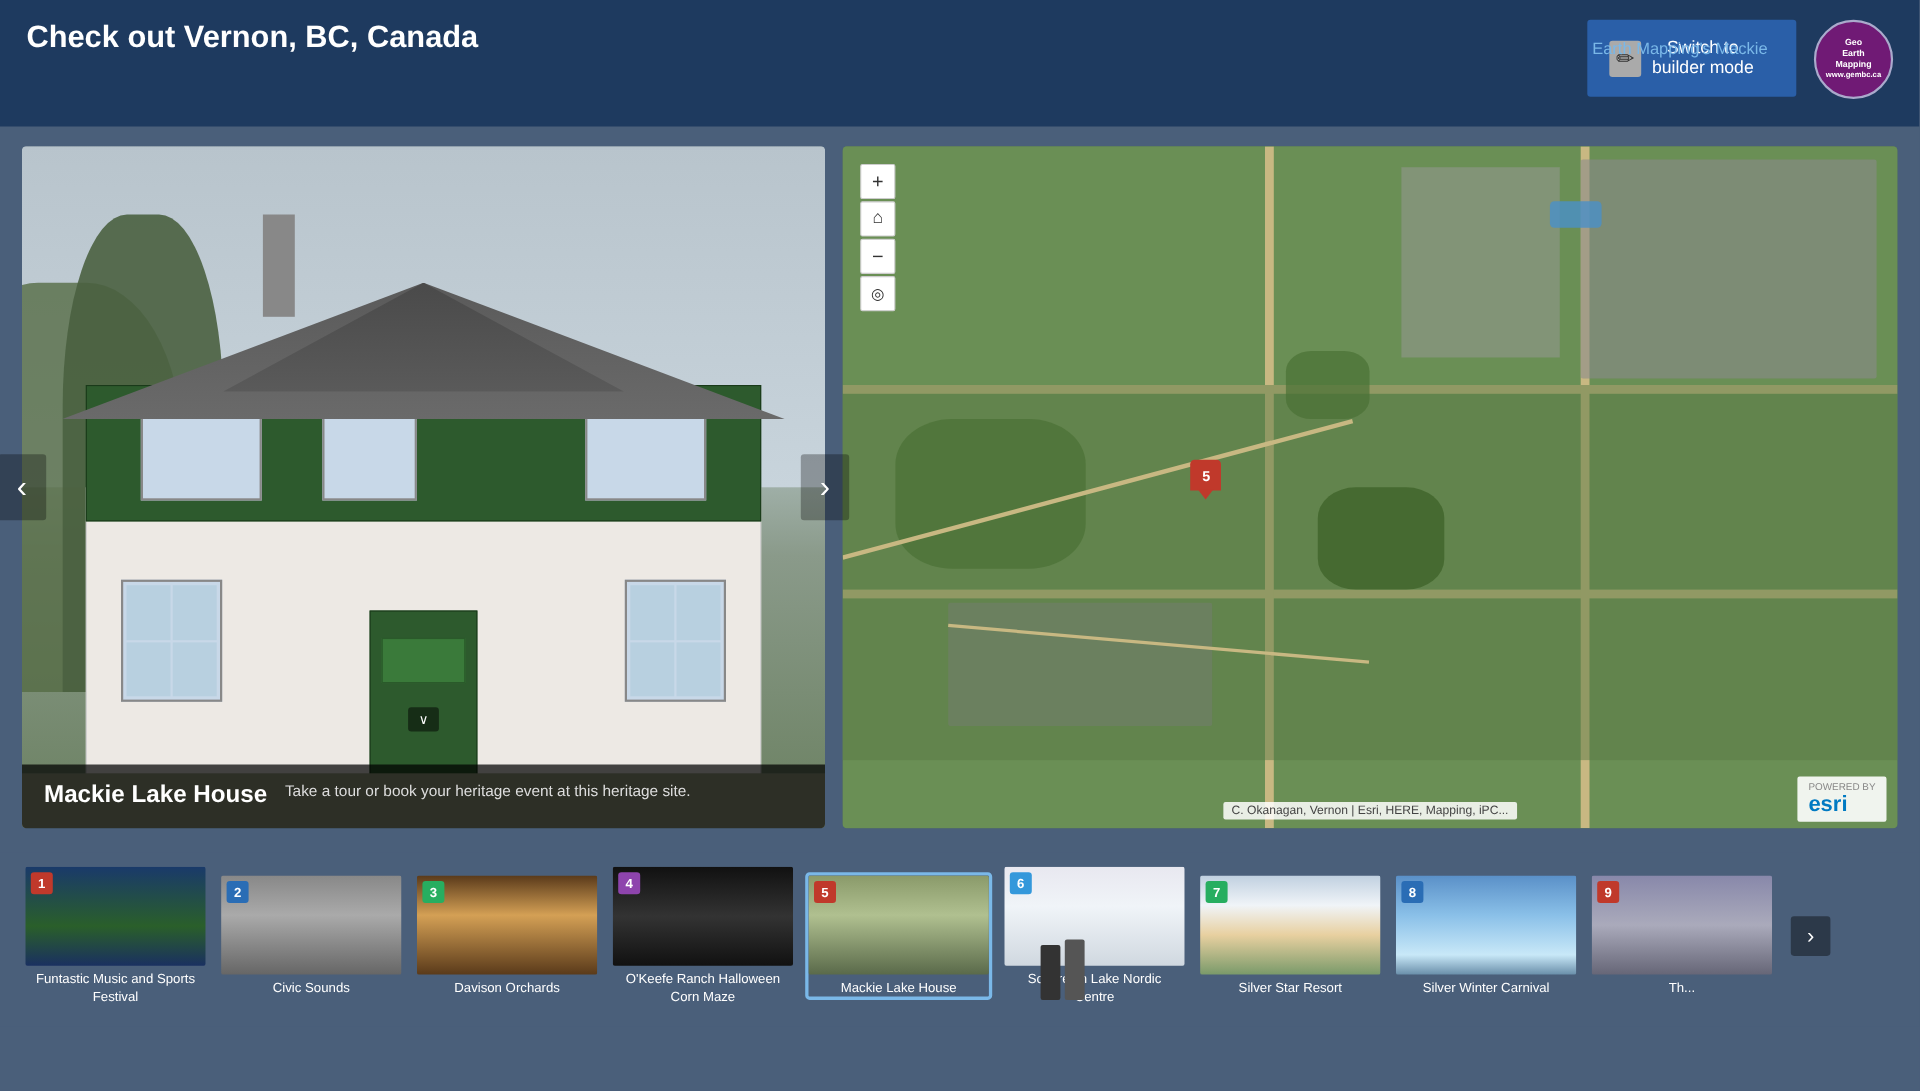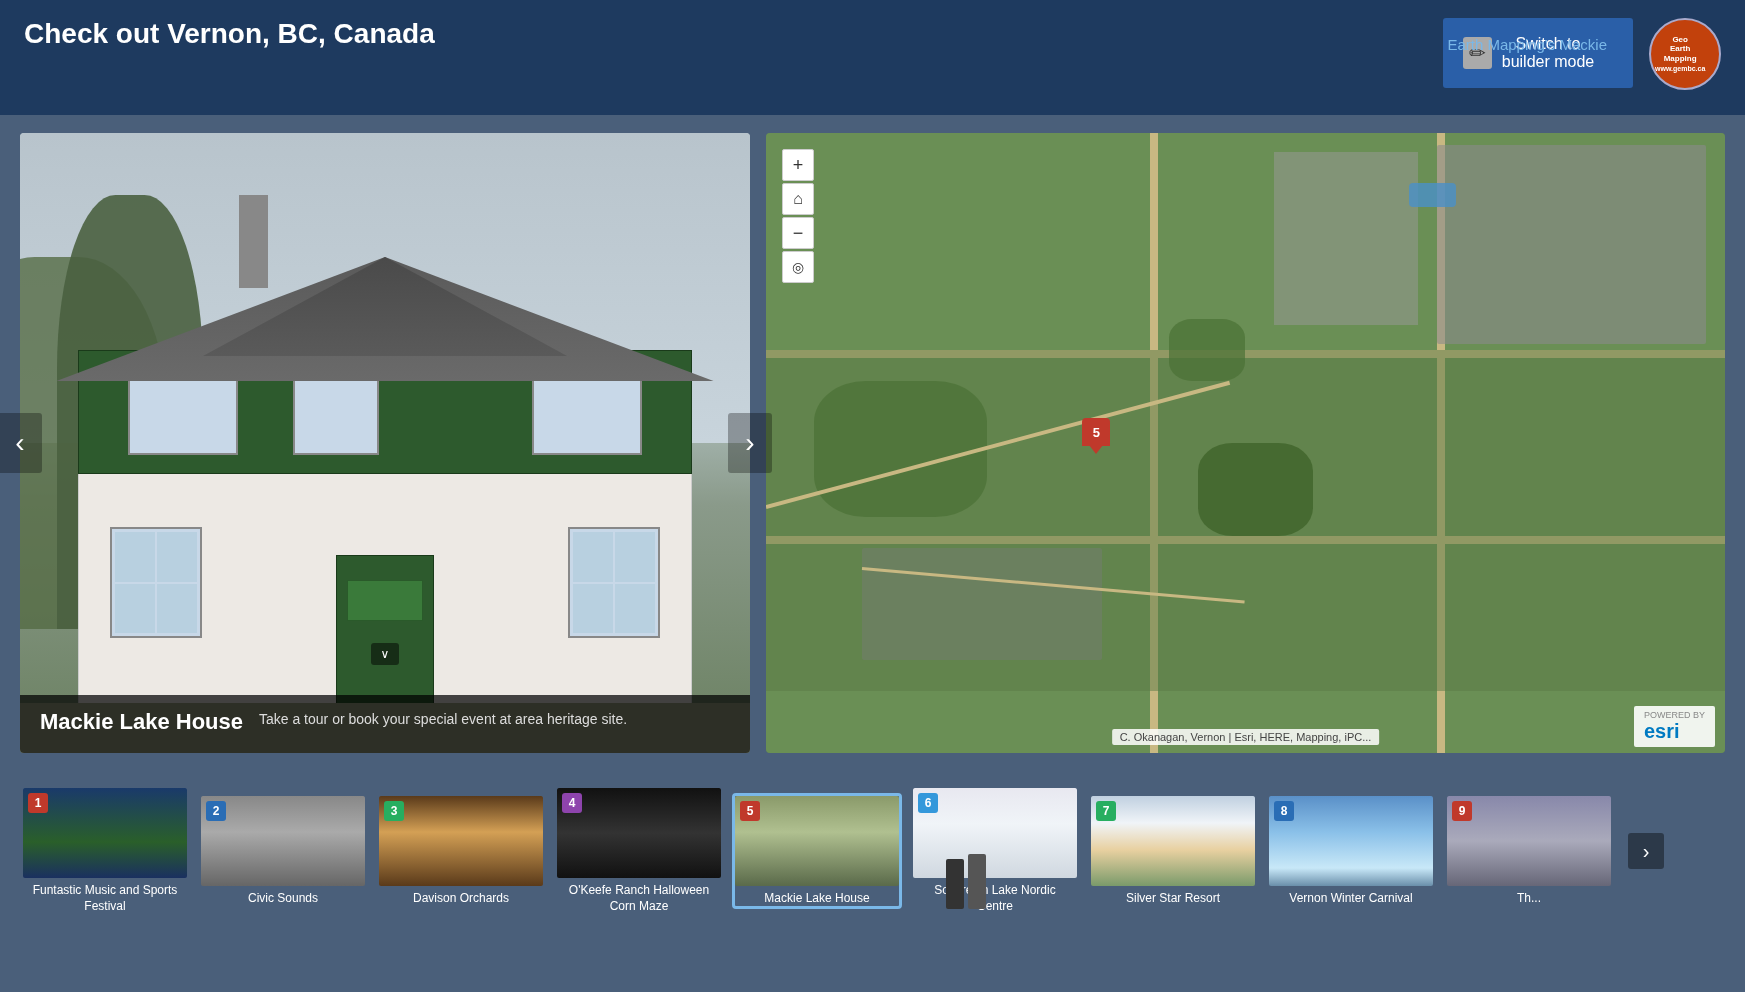--- a/index.html
+++ b/index.html
@@ -48,24 +48,24 @@
       font-size: 20px;
       background: #aaa;
       padding: 4px 6px;
       border-radius: 3px;
       color: #333;
     }
     .earth-mapping-logo {
       width: 72px;
       height: 72px;
       border-radius: 50%;
-      background: #c2410c;
-      display: flex;
-      align-items: center;
-      justify-content: flex-start;
+      background: #701a75;
+      display: flex;
+      align-items: center;
+      justify-content: center;
       color: white;
       font-size: 9px;
       font-weight: bold;
       text-align: center;
       border: 2px solid #aac;
       overflow: hidden;
       flex-shrink: 0;
     }
     .earth-mapping-story {
       color: #7ab8e8;
@@ -422,21 +422,21 @@
 
         <div style="position:absolute;bottom:75%;left:30%;width:4%;height:15%;background:#888;"></div>
 
         <div style="position:absolute;bottom:0;left:0;right:0;height:8%;background:#a0a88a;"></div>
       </div>
 
       <button class="caption-toggle">∨</button>
 
       <div class="slide-caption">
         <span class="caption-title">Mackie Lake House</span>
-        <span class="caption-desc">Take a tour or book your special event at area heritage site.</span>
+        <span class="caption-desc">Take a tour or book your heritage event at this heritage site.</span>
       </div>
     </div>
     <button class="nav-arrow right">›</button>
   </div>
 
   <div class="map-panel">
 
     <div class="aerial-map">
 
       <div class="road-h" style="top:35%;left:0;right:0;"></div>
@@ -521,21 +521,21 @@
       <div class="thumb-label">Sovereign Lake Nordic Centre</div>
     </div>
     <div class="thumb-item">
       <div class="thumb-badge" style="background: rgb(39, 174, 96);">7</div>
       <div class="thumb-img tb7" style="background: linear-gradient(rgb(192, 208, 224) 0%, rgb(240, 244, 248) 30%, rgb(232, 208, 160) 60%, rgb(122, 154, 106) 100%);"></div>
       <div class="thumb-label">Silver Star Resort</div>
     </div>
     <div class="thumb-item">
       <div class="thumb-badge" style="background: rgb(42, 109, 181);">8</div>
       <div class="thumb-img tb8" style="background: linear-gradient(rgb(90, 144, 200) 0%, rgb(138, 192, 232) 40%, rgb(200, 232, 248) 80%, rgb(106, 143, 170) 100%);"></div>
-      <div class="thumb-label">Vernon Winter Carnival</div>
+      <div class="thumb-label">Silver Winter Carnival</div>
     </div>
     <div class="thumb-item">
       <div class="thumb-badge" style="background: rgb(192, 57, 43);">9</div>
       <div class="thumb-img tb9"></div>
       <div class="thumb-label">Th...</div>
     </div>
     <button class="thumb-next-arrow" id="thumb-next-btn">›</button>
 </div>
 
 </body></html>

